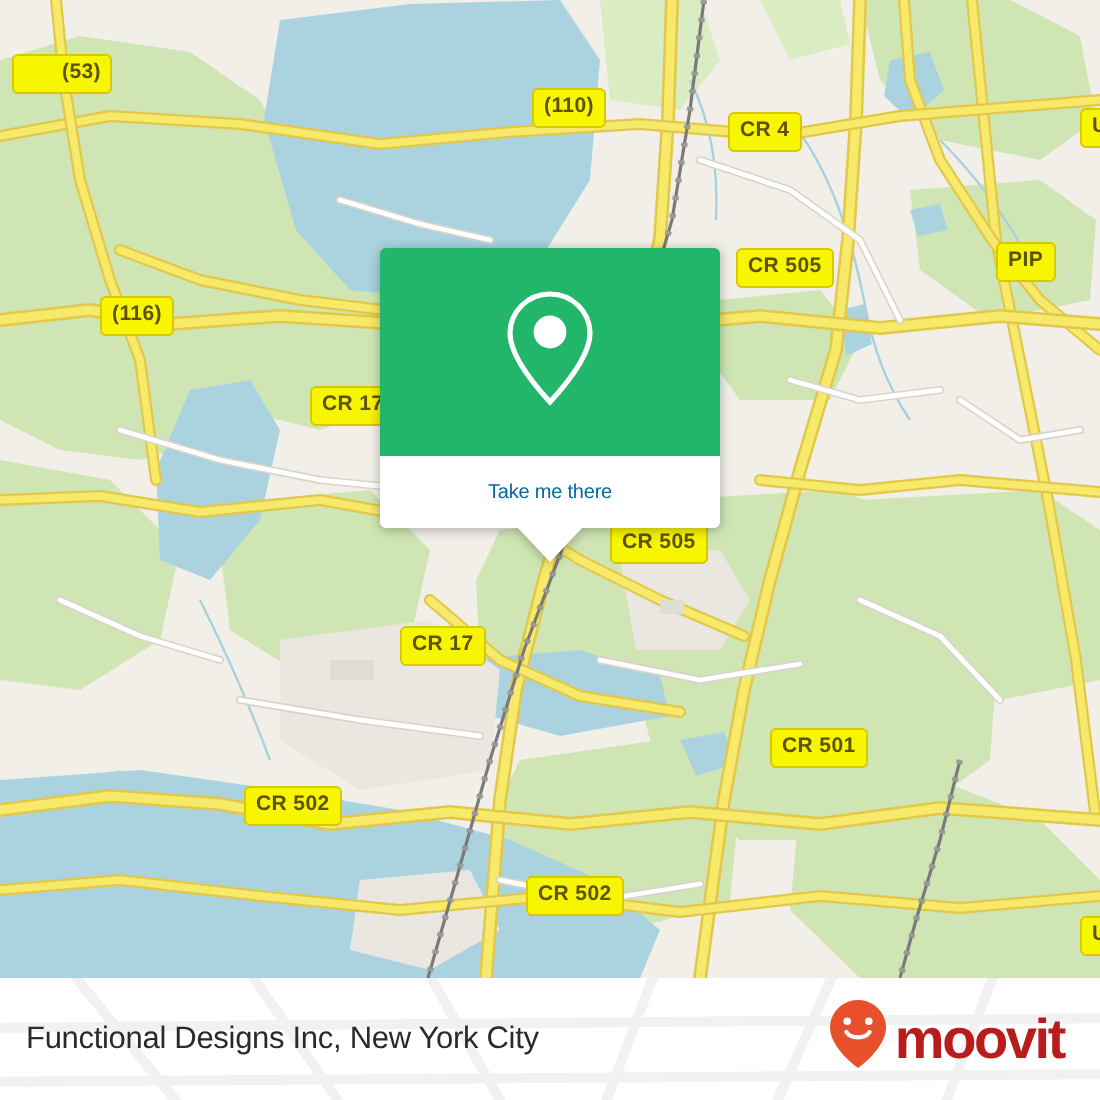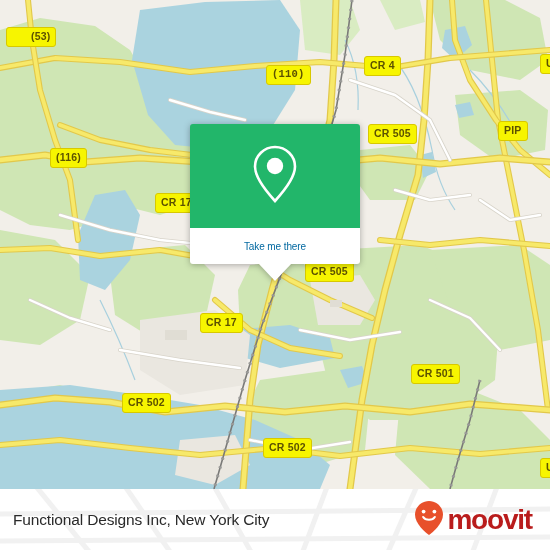--- a/index.html
+++ b/index.html
@@ -274,30 +274,30 @@
       <path class="raild" d="M480,380 L470,420 L458,460 L450,489"></path>
 
       <rect class="bldg" x="196" y="213" width="4" height="12"></rect>
       <rect class="bldg" x="198" y="195" width="14" height="8"></rect>
       <rect class="bldg" x="165" y="330" width="22" height="10"></rect>
       <rect class="bldg" x="330" y="300" width="12" height="7"></rect>
     </svg>
 
     <div id="shields">
         <div class="shield" style="left: 6px; top: 27px; padding-left: 24px;">(53)</div>
-        <div class="shield" style="left: 266px; top: 65px; font-family: Liberation Mono, monospace;">(110)</div>
+        <div class="shield" style="left: 266px; top: 44px;">(110)</div>
         <div class="shield" style="left: 364px; top: 56px;">CR 4</div>
         <div class="shield" style="left: 368px; top: 124px;">CR 505</div>
         <div class="shield" style="left: 498px; top: 121px;">PIP</div>
         <div class="shield" style="left: 540px; top: 54px;">U</div>
         <div class="shield" style="left: 50px; top: 148px;">(116)</div>
         <div class="shield" style="left: 155px; top: 193px;">CR 17</div>
         <div class="shield" style="left: 305px; top: 262px;">CR 505</div>
         <div class="shield" style="left: 200px; top: 313px;">CR 17</div>
-        <div class="shield" style="left: 411px; top: 364px;">CR 501</div>
+        <div class="shield" style="left: 385px; top: 364px;">CR 501</div>
         <div class="shield" style="left: 122px; top: 393px;">CR 502</div>
         <div class="shield" style="left: 263px; top: 438px;">CR 502</div>
         <div class="shield" style="left: 540px; top: 458px;">U</div>
       </div>
 
 
     <div class="popup">
       <div class="popup-head">
         <span>
           <svg width="52" height="62" viewBox="0 0 52 62" xmlns="http://www.w3.org/2000/svg">

